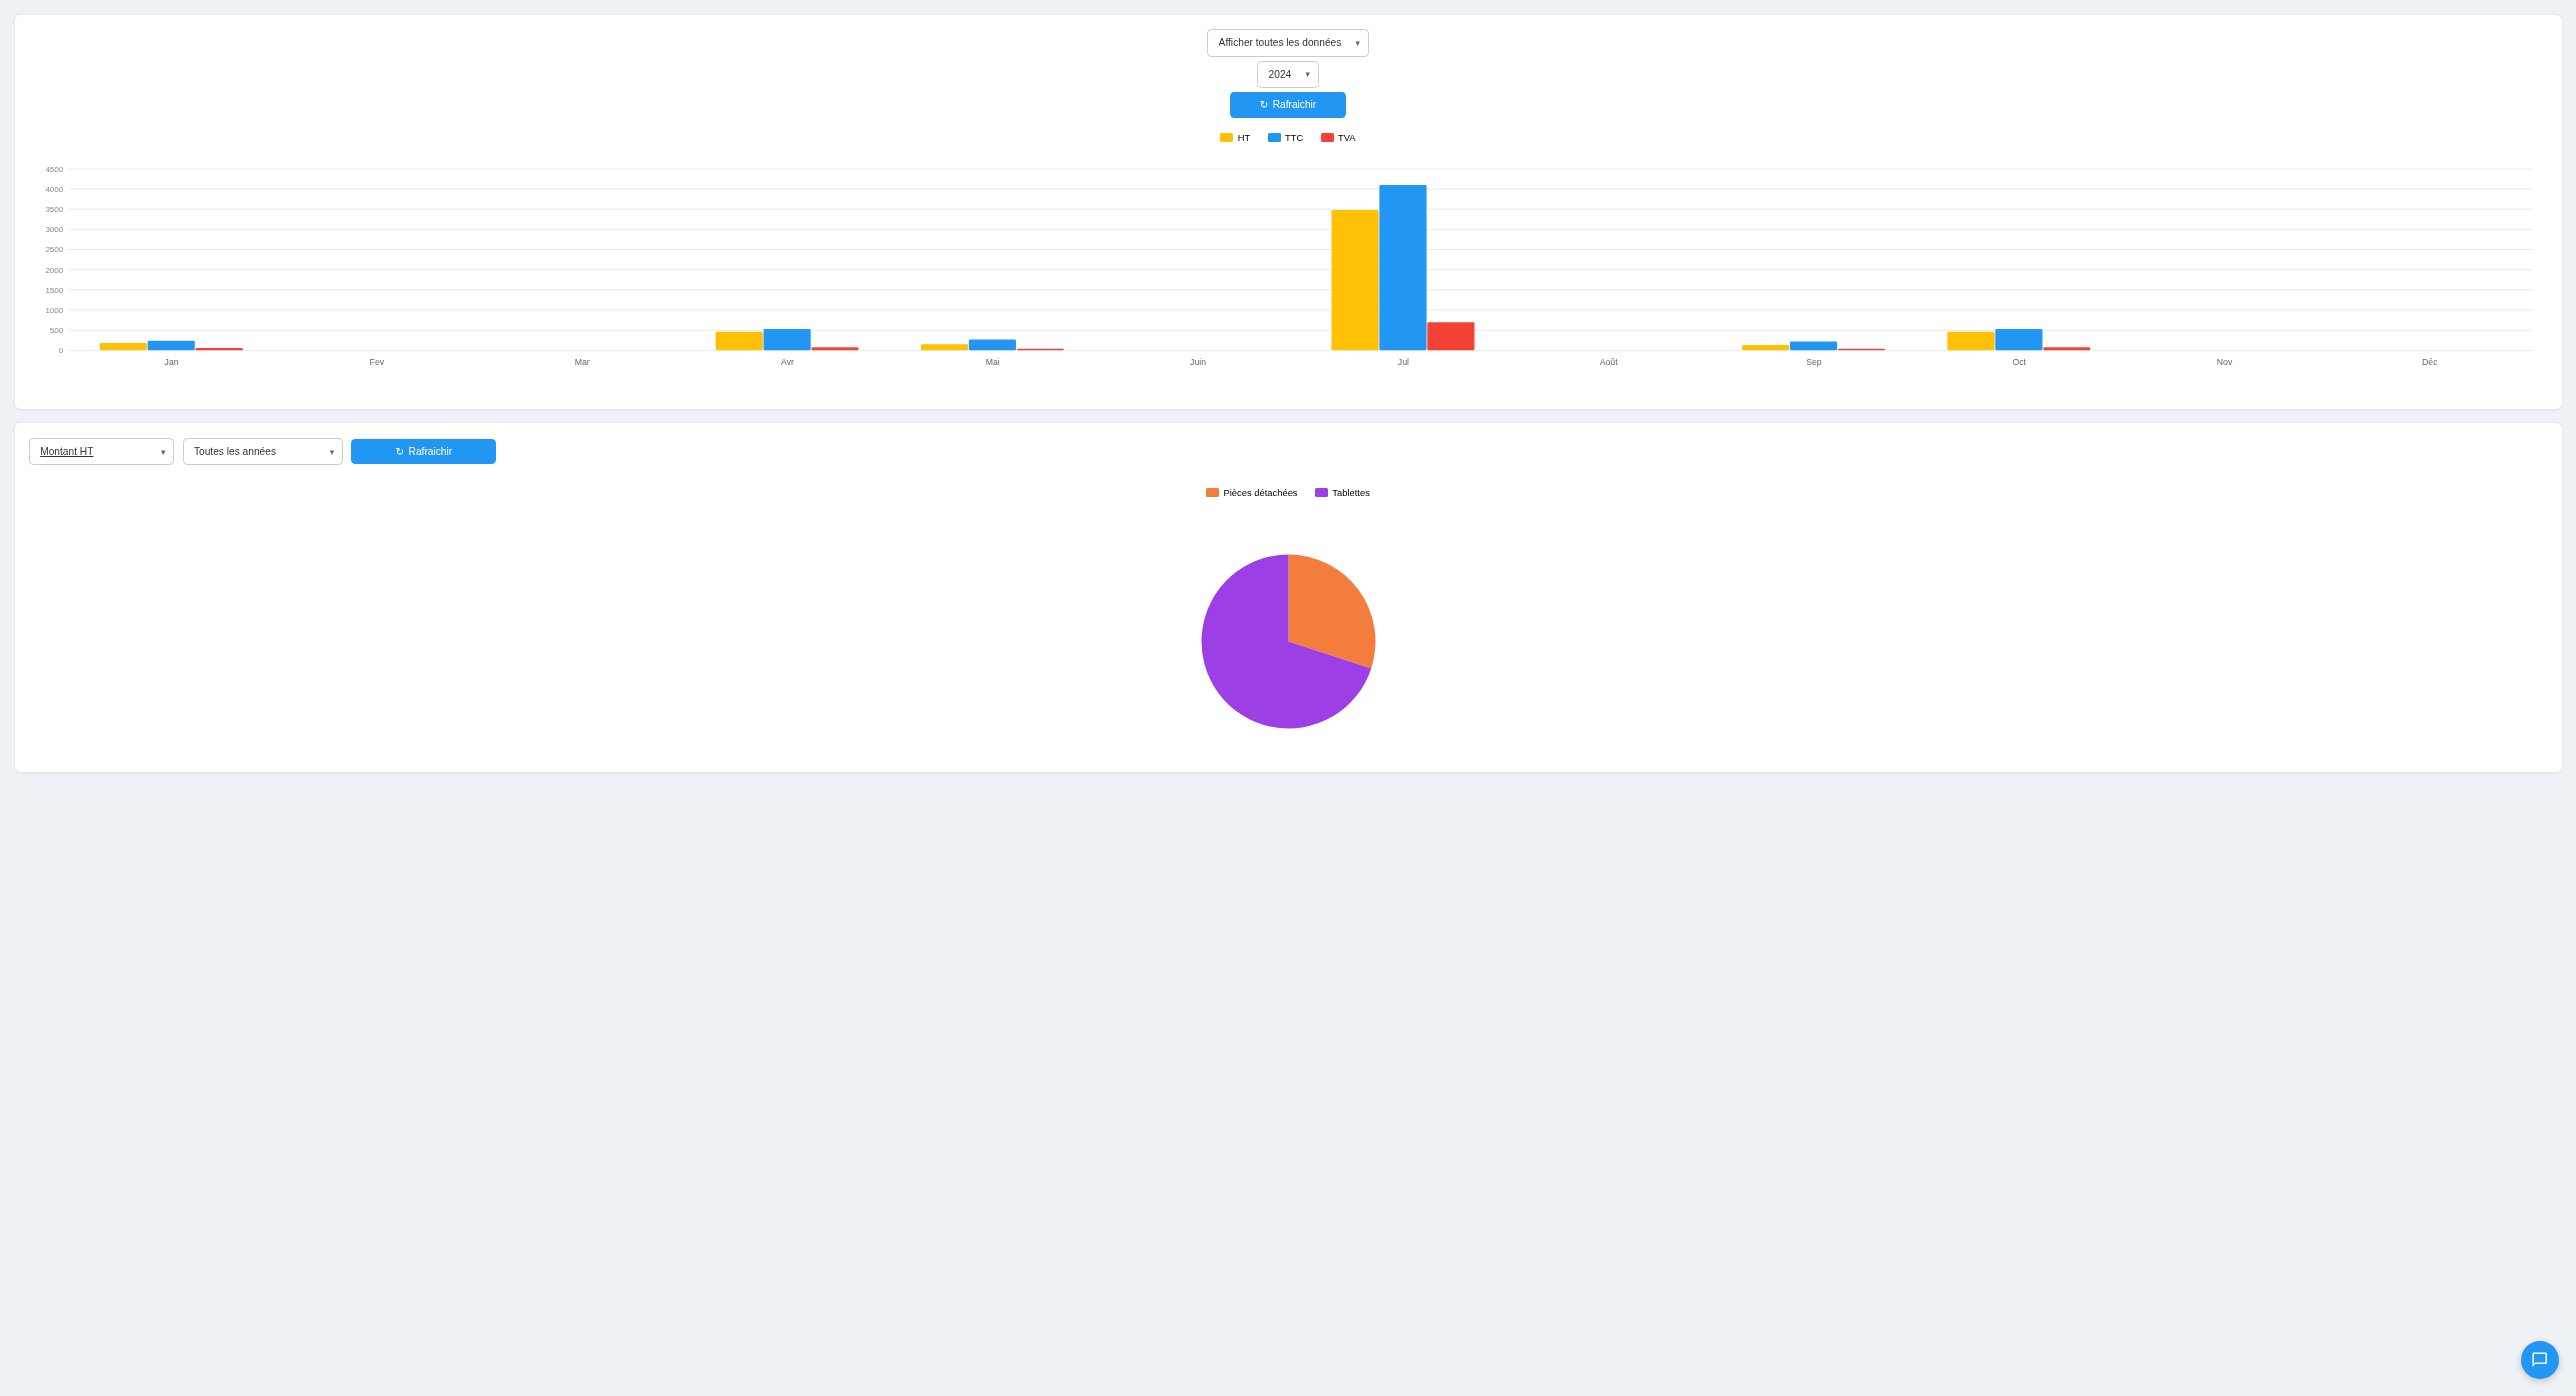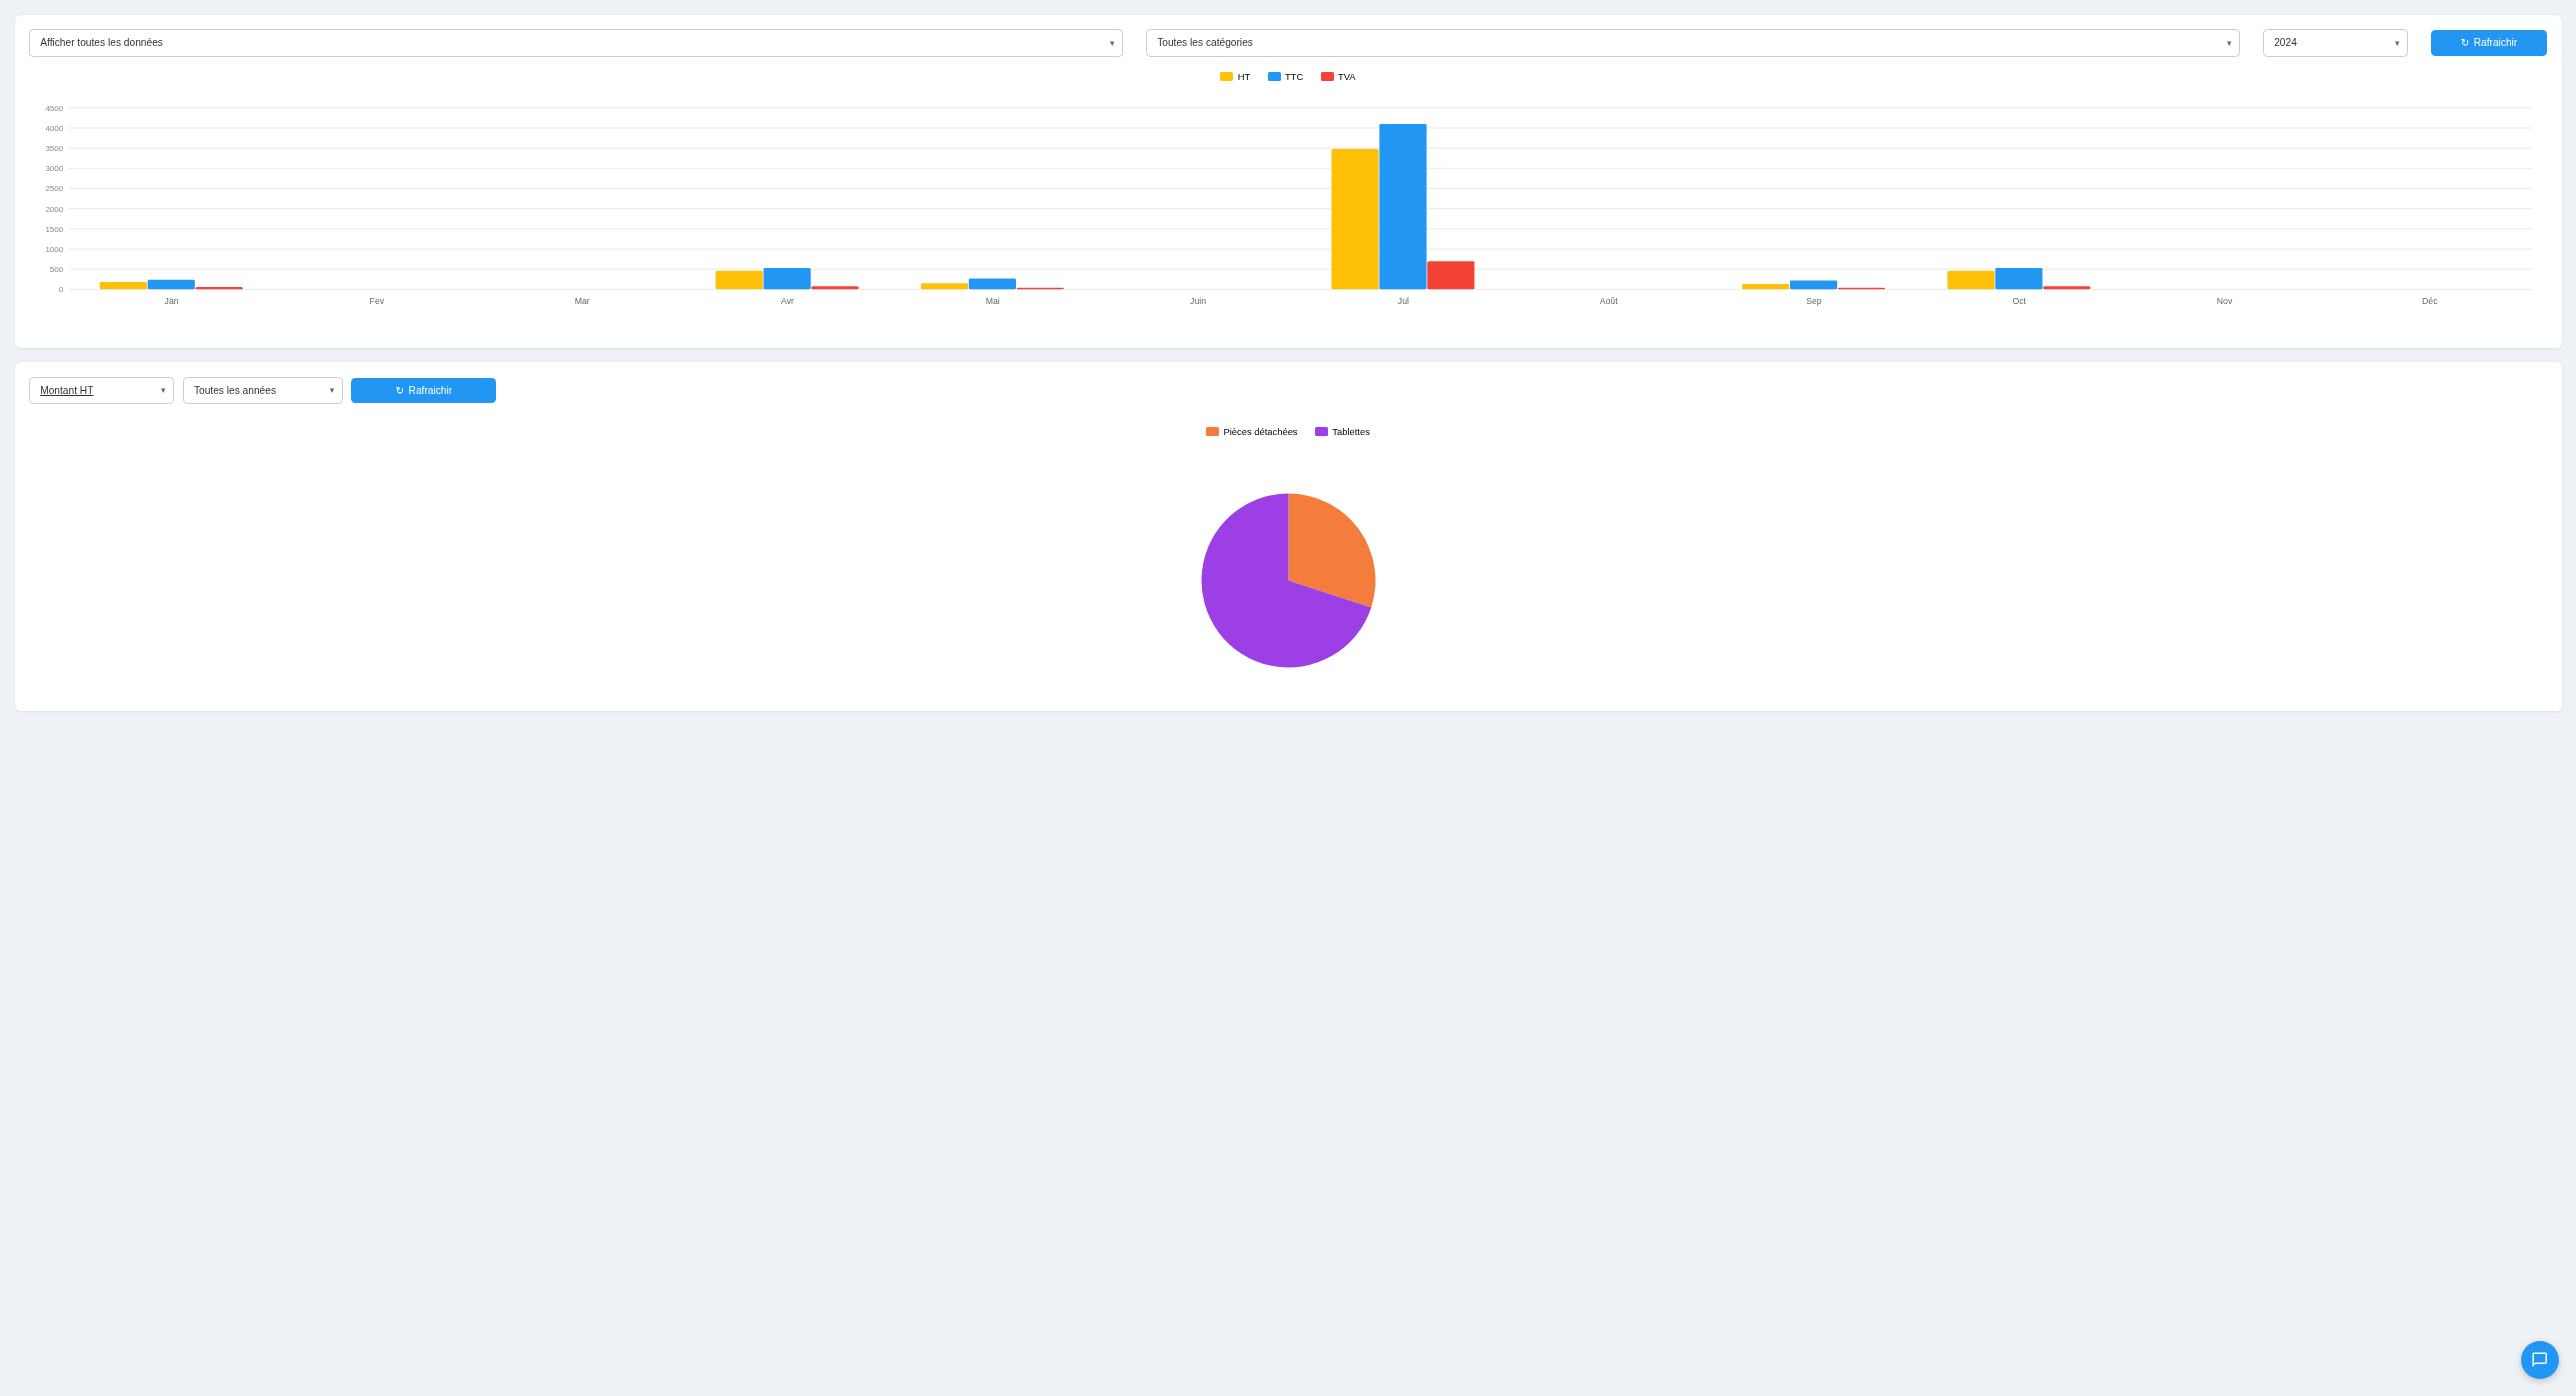--- a/index.html
+++ b/index.html
@@ -11,23 +11,24 @@
     }
     .card {
       background: #fff;
       border-radius: 5.8px;
       padding: 14.5px;
       margin-bottom: 14.5px;
       box-shadow: 0 0.7px 2.9px rgba(0,0,0,0.08);
     }
     .controls-row {
       display: flex;
-      gap: 23px;
+      gap: 4px;
       align-items: center;
       margin-bottom: 14.5px;
+      flex-direction: column;
     }
     .select-wrapper {
       position: relative;
       flex: 1;
     }
     .select-wrapper select {
       width: 100%;
       padding: 7.3px 26px 7.3px 10.2px;
       border: 0.7px solid #ccc;
       border-radius: 4.4px;
@@ -150,25 +151,20 @@
     }
   </style>
 </head>
 <body>
 
 <div class="card">
   <div class="controls-row">
     <div class="select-wrapper">
       <select>
         <option>Afficher toutes les données</option>
-      </select>
-    </div>
-    <div class="select-wrapper">
-      <select>
-        <option>Toutes les catégories</option>
       </select>
     </div>
     <div class="select-wrapper" style="max-width:145px;">
       <select>
         <option>2024</option>
       </select>
     </div>
     <button class="btn-refresh">
       <span>↻</span>
       <span>Rafraichir</span>

